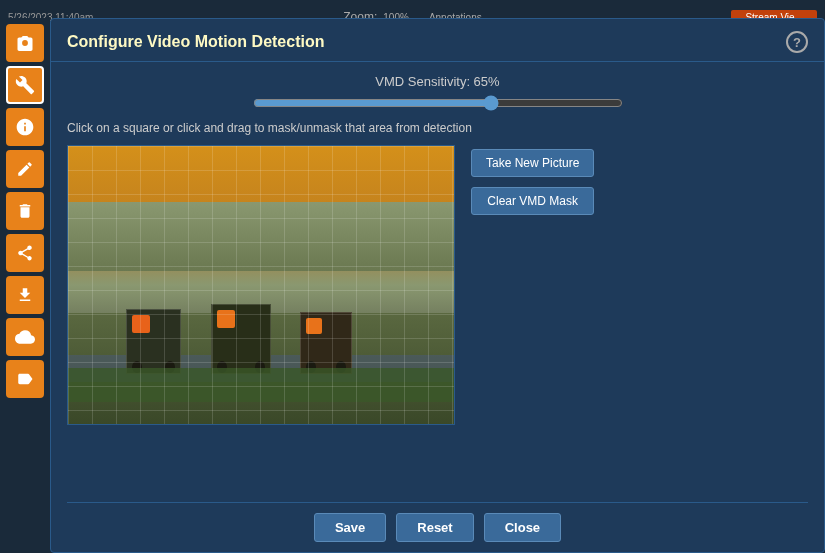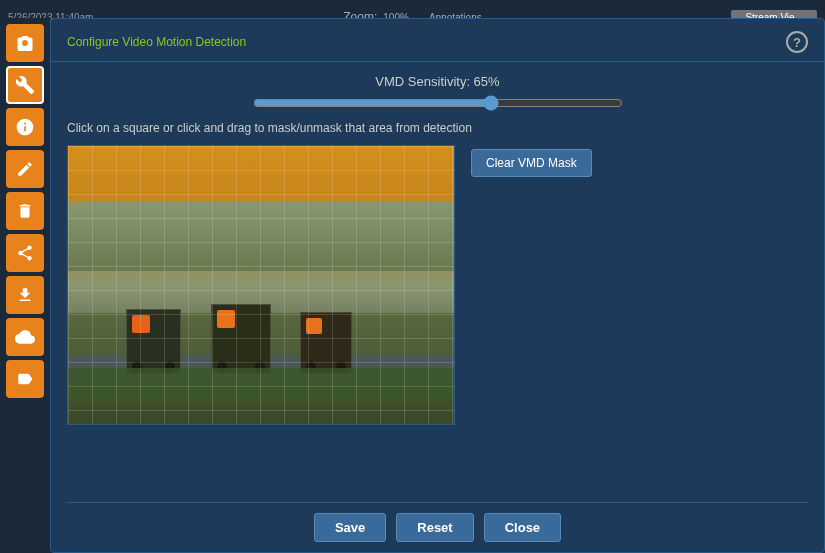--- a/index.html
+++ b/index.html
@@ -38,21 +38,21 @@
     }
     .top-bar-right {
       position: absolute;
       right: 8px;
       top: 0;
       height: 100%;
       display: flex;
       align-items: center;
     }
     .top-btn-orange {
-      background: #737373;
+      background: #c2410c;
       color: white;
       border: none;
       padding: 2px 14px;
       font-size: 10px;
       cursor: pointer;
       border-radius: 2px;
     }
 
     
     .sidebar {
@@ -101,23 +101,23 @@
     }
 
     .dialog-header {
       display: flex;
       align-items: center;
       justify-content: space-between;
       padding: 12px 16px 8px 16px;
       border-bottom: 1px solid #2a5a8a;
     }
     .dialog-title {
-      color: #84cc16;
-      font-size: 12px;
-      font-weight: normal;
+      color: #fef9c3;
+      font-size: 16px;
+      font-weight: bold;
     }
     .help-btn {
       width: 22px;
       height: 22px;
       border-radius: 50%;
       border: 2px solid #aaa;
       background: transparent;
       color: #aaa;
       font-size: 13px;
       font-weight: bold;
@@ -368,20 +368,21 @@
             <div style="position:absolute;bottom:0;left:5px;width:10px;height:12px;background:#1a1a10;border-radius:50%;"></div>
             <div style="position:absolute;bottom:0;right:5px;width:10px;height:12px;background:#1a1a10;border-radius:50%;"></div>
           </div>
 
           <div style="position:absolute;bottom:8%;left:0;right:0;height:12%;background:#3a5828;opacity:0.8;"></div>
         </div>
         <div class="grid-overlay"></div>
       </div>
 
       <div class="right-controls">
+        <button class="btn-blue">Take New Picture</button>
         <button class="btn-blue">Clear VMD Mask</button>
       </div>
     </div>
   </div>
 
   <div class="bottom-sep"></div>
 
   <div class="dialog-footer">
     <button class="btn-footer">Save</button>
     <button class="btn-footer">Reset</button>

